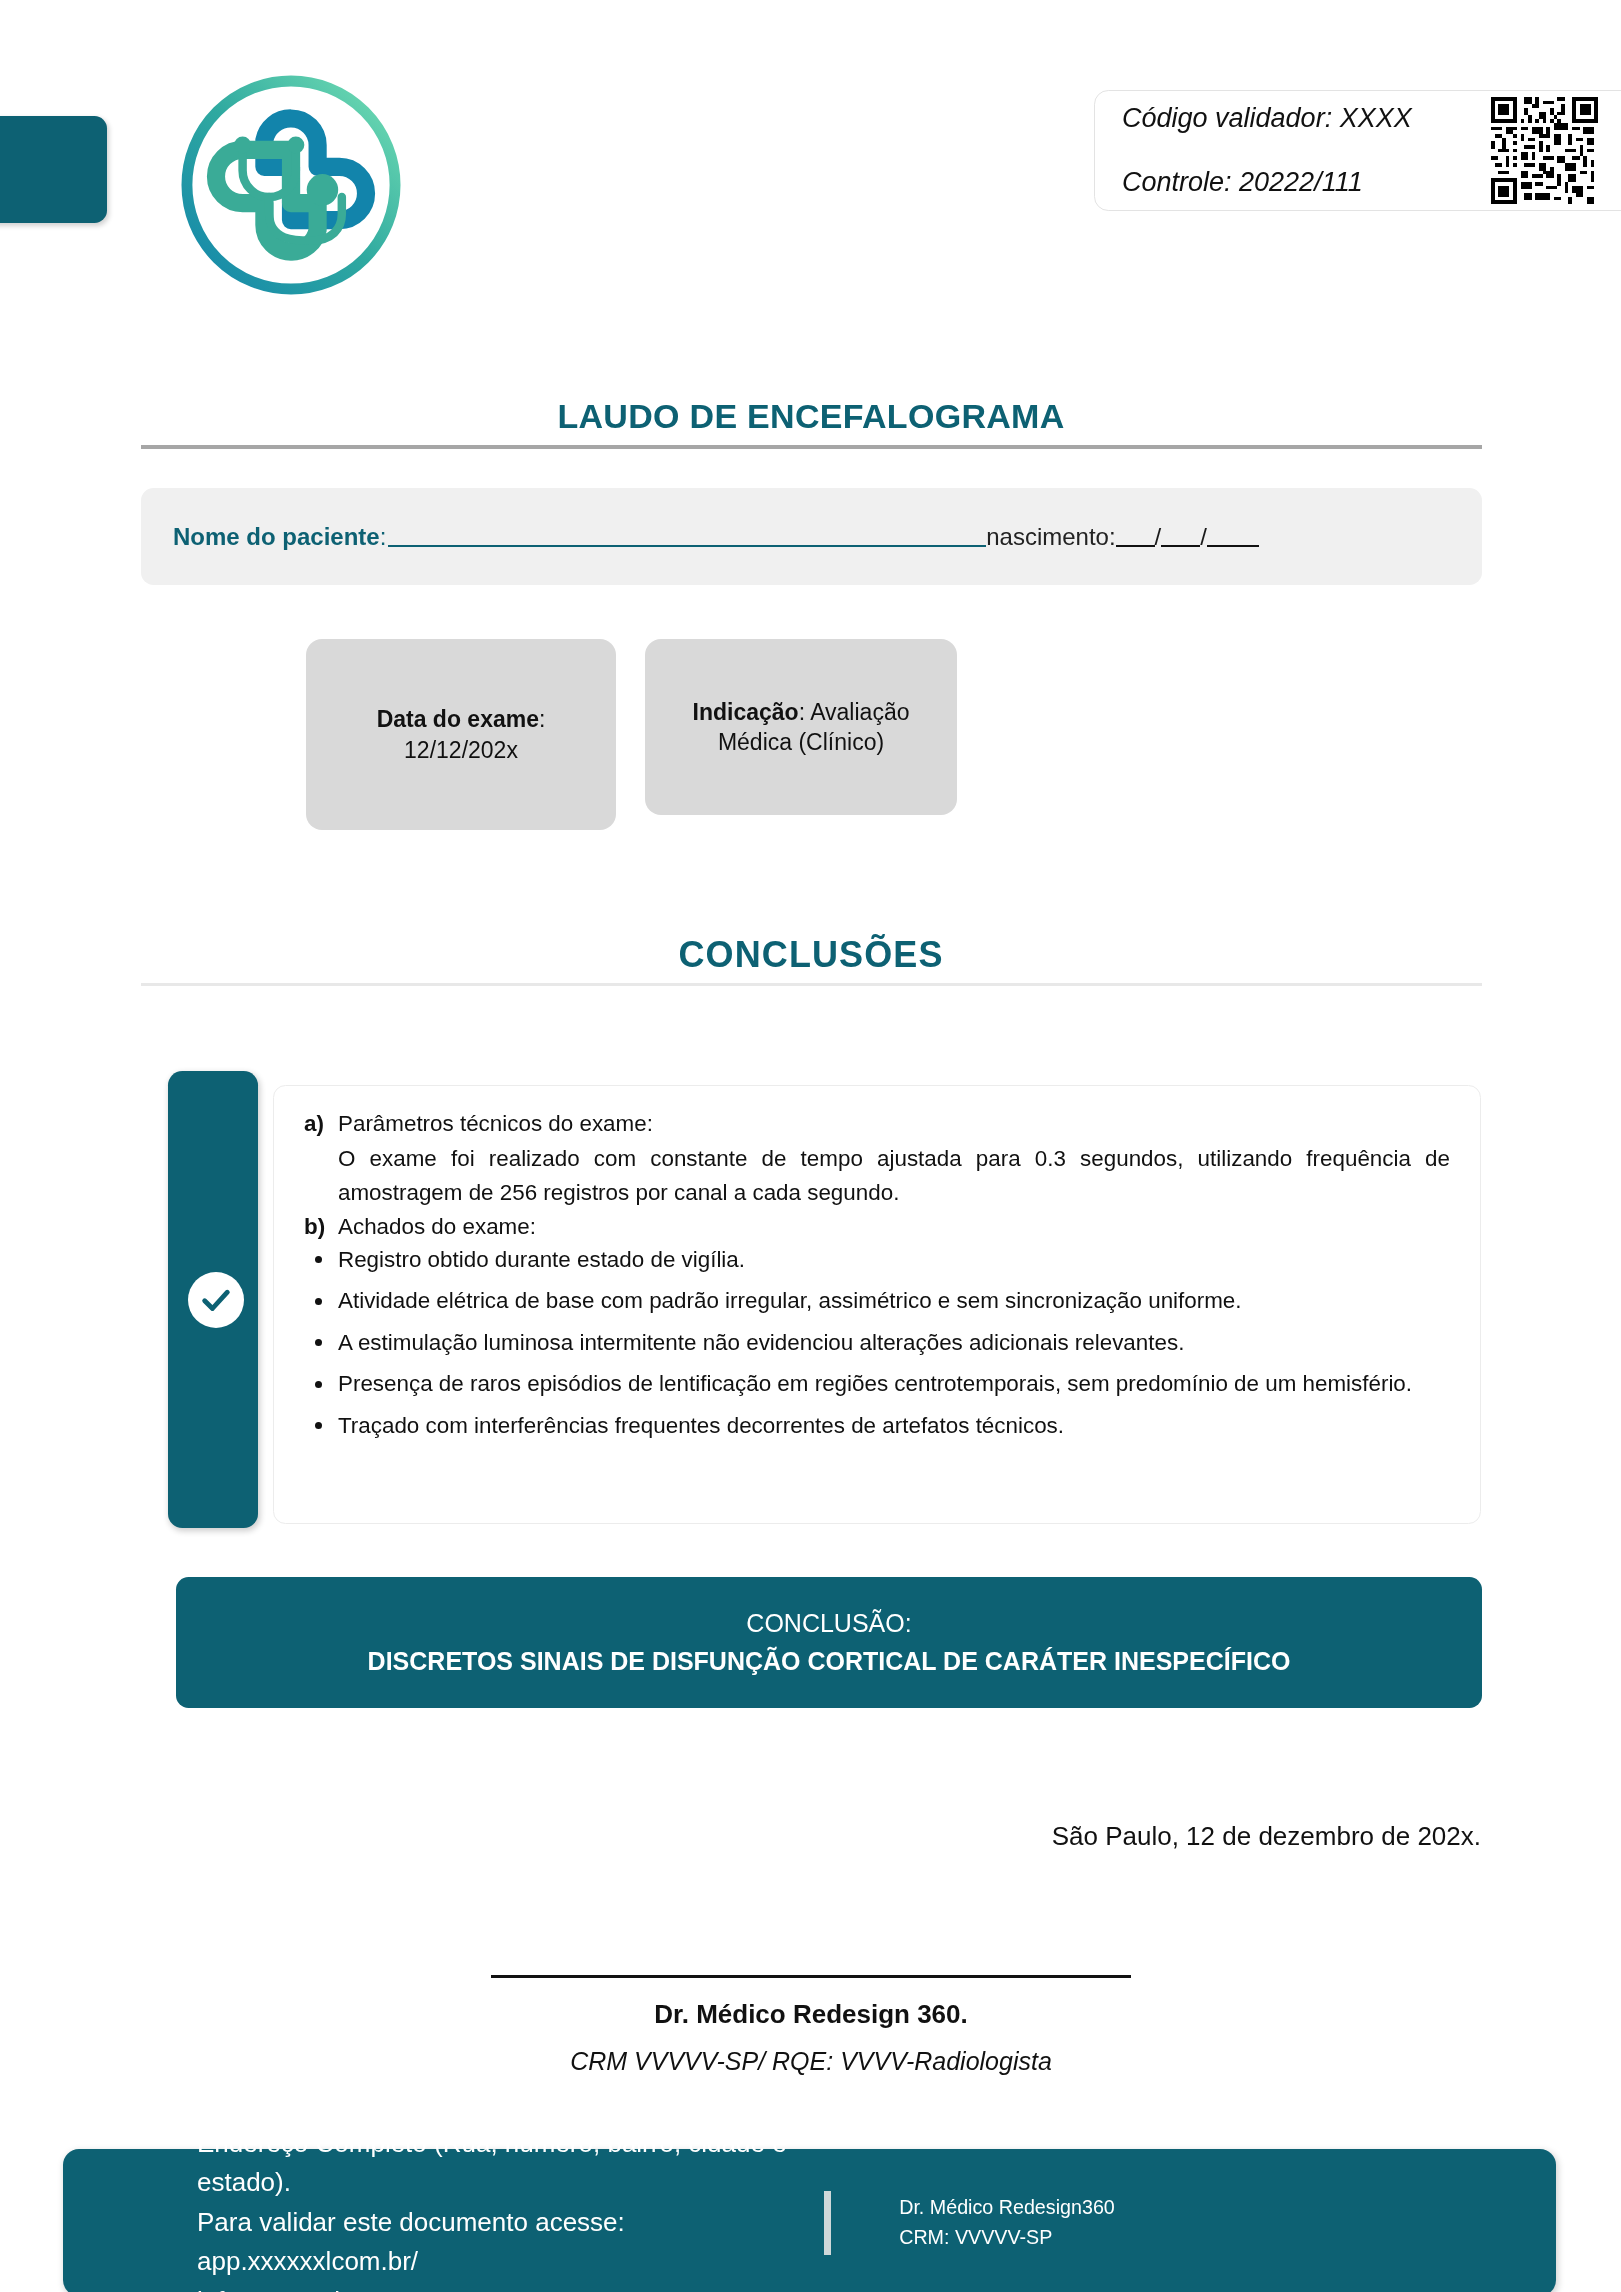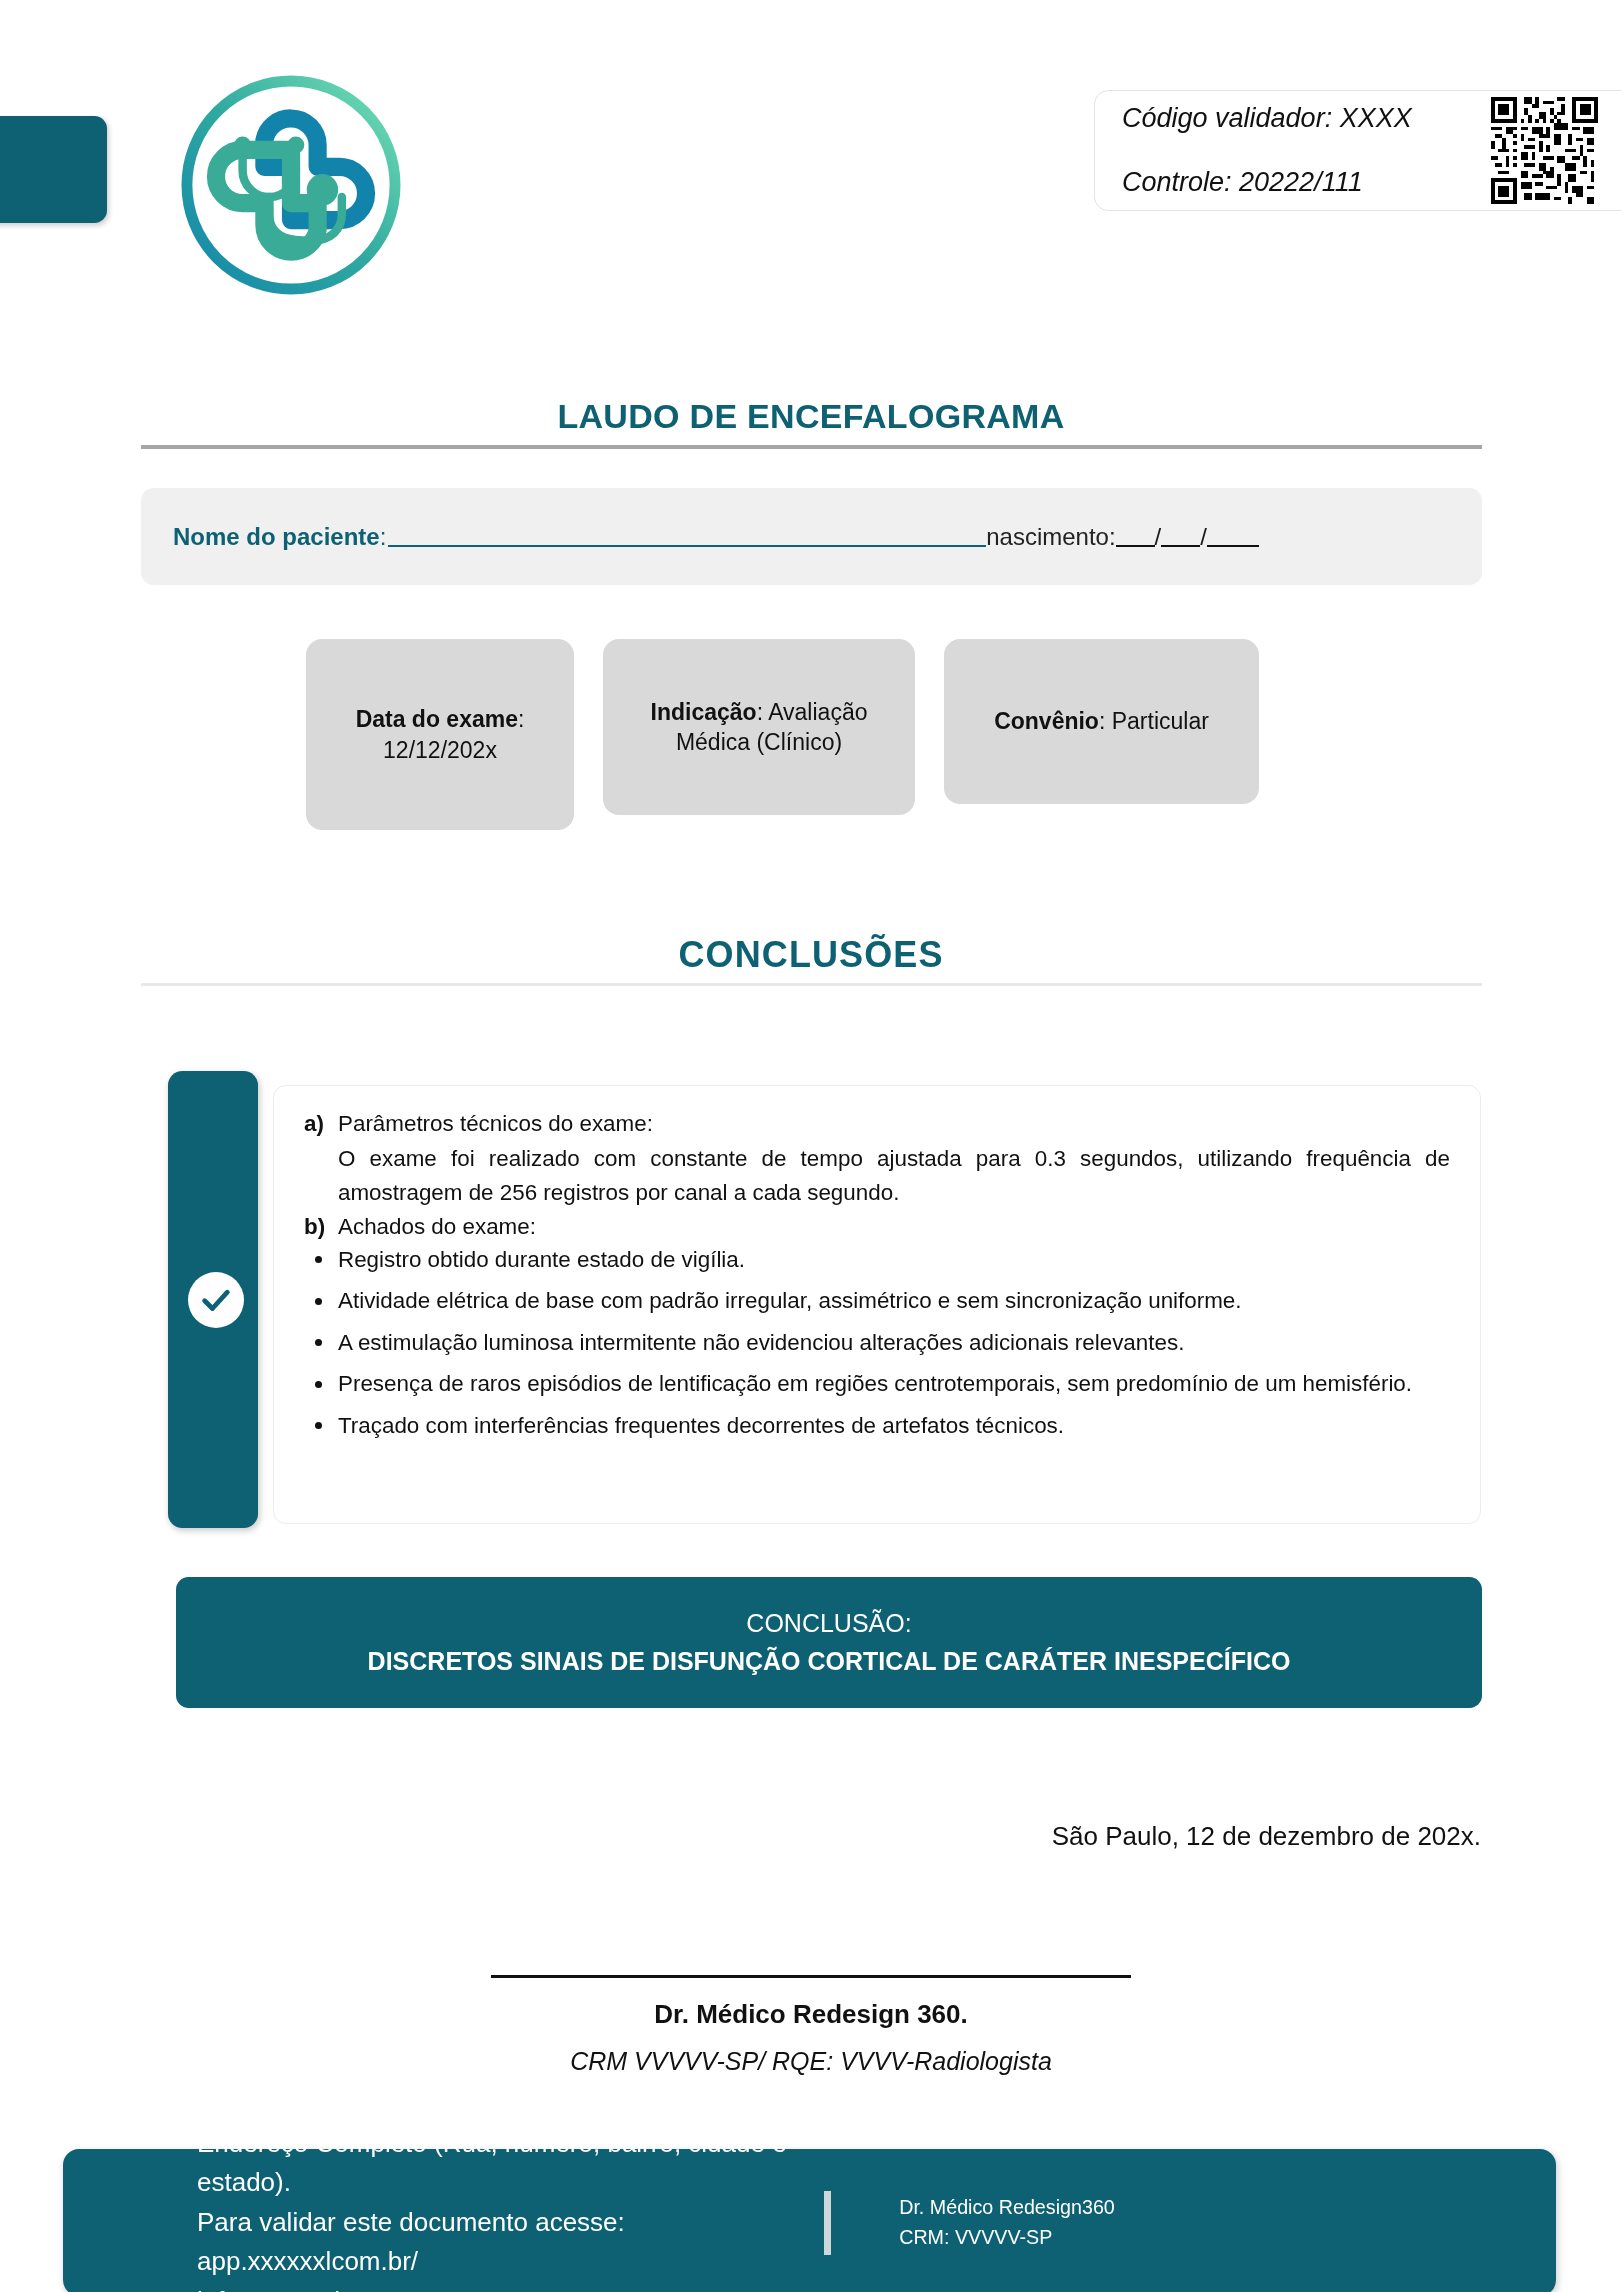--- a/index.html
+++ b/index.html
@@ -159,21 +159,21 @@
     align-items: center;
     justify-content: center;
     text-align: center;
     font-size: 23px;
     line-height: 1.32;
     color: #111;
     box-sizing: border-box;
     padding: 9px 16px;
   }
   .info-card b { font-weight: bold; }
-  .ic1 { width: 268px; height: 191px; }
+  .ic1 { width: 310px; height: 191px; }
   .ic2 { width: 312px; height: 176px; }
   .ic3 { width: 315px; height: 165px; }
 
   
   .findings-tab {
     position: absolute;
     left: 168px;
     top: 1071px;
     width: 90px;
     height: 457px;
@@ -502,26 +502,20 @@
       <b>Data do exame</b><span>:</span>
       <span>12/12/202x</span>
     </div>
   </div>
   <div class="info-card ic2">
     <div>
       <b>Indicação</b><span>:</span>
       <span>Avaliação Médica (Clínico)</span>
     </div>
   </div>
-  <div class="info-card ic3">
-    <div>
-      <b>Convênio</b><span>:</span>
-      <span>Particular</span>
-    </div>
-  </div>
 </div>
 
 <div class="section-title">CONCLUSÕES</div>
 <div class="rule rule-thin rule-section thin"></div>
 
 <div class="findings-tab">
   <div class="check-circle">
     <svg viewBox="0 0 24 24" xmlns="http://www.w3.org/2000/svg" aria-hidden="true">
       <path d="M4 12.5 L9.5 18 L20 6.5" fill="none" stroke="#0d6173" stroke-width="3.4" stroke-linecap="round" stroke-linejoin="round"></path>
     </svg>

